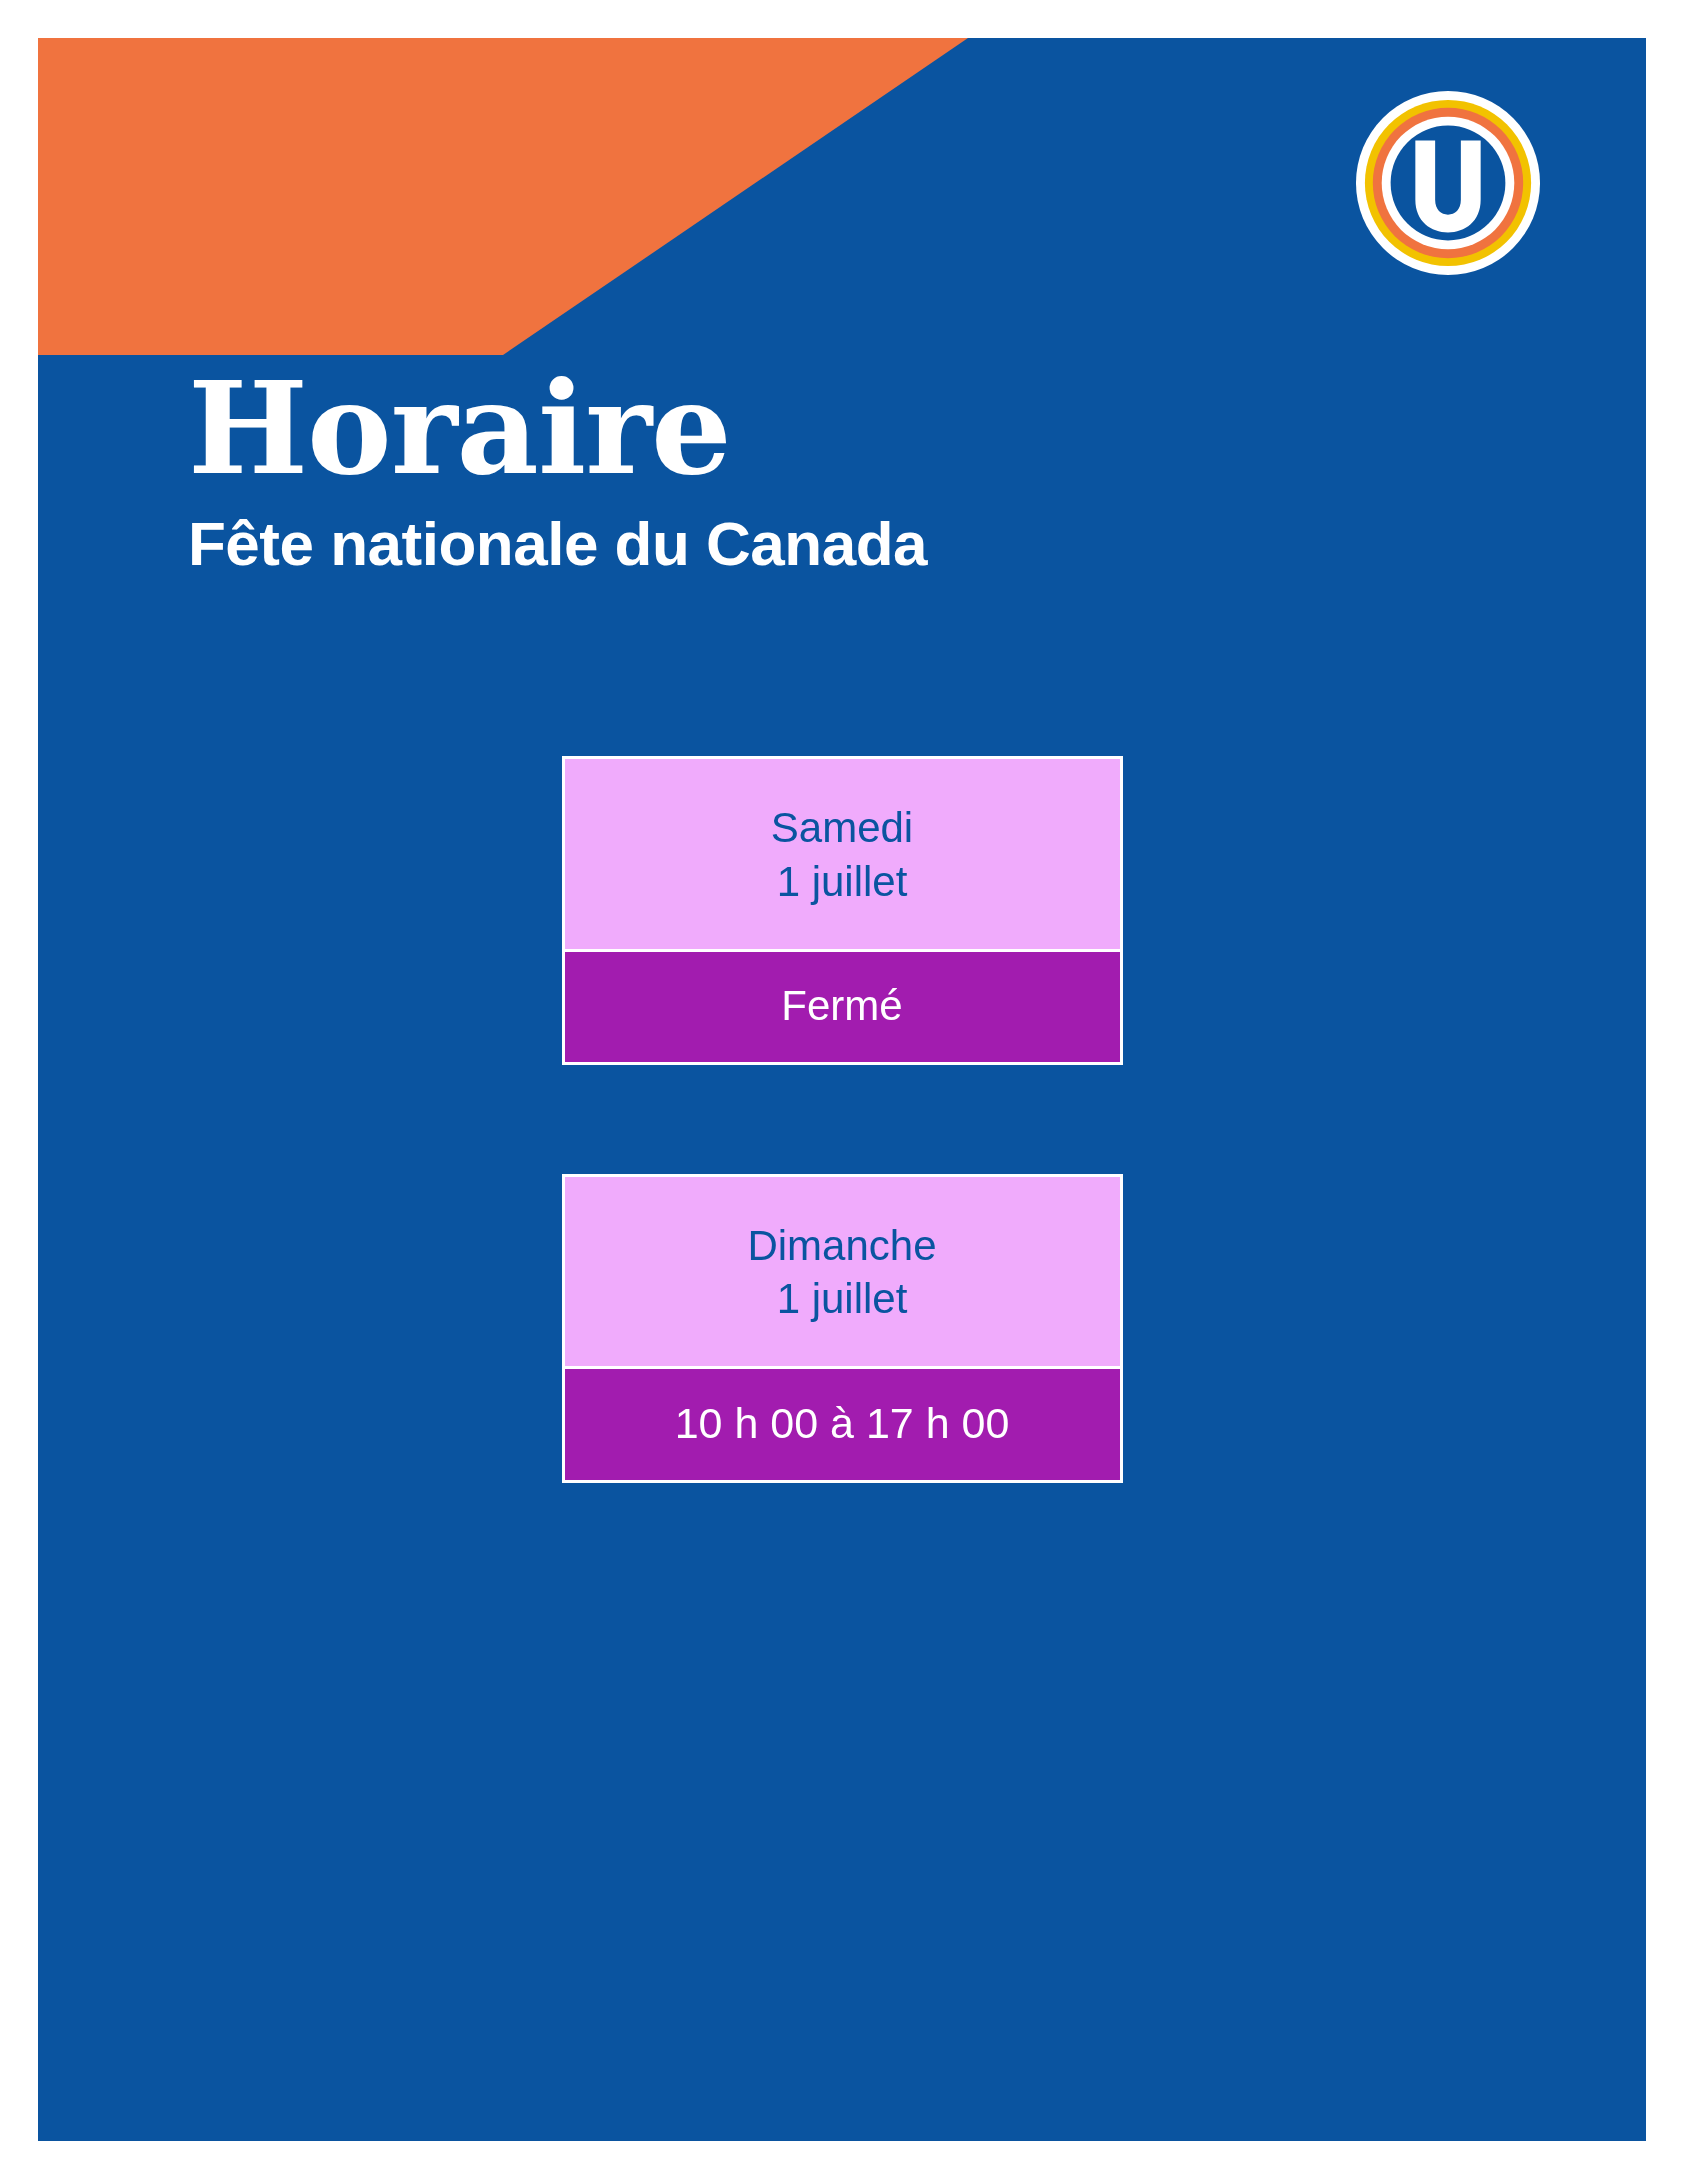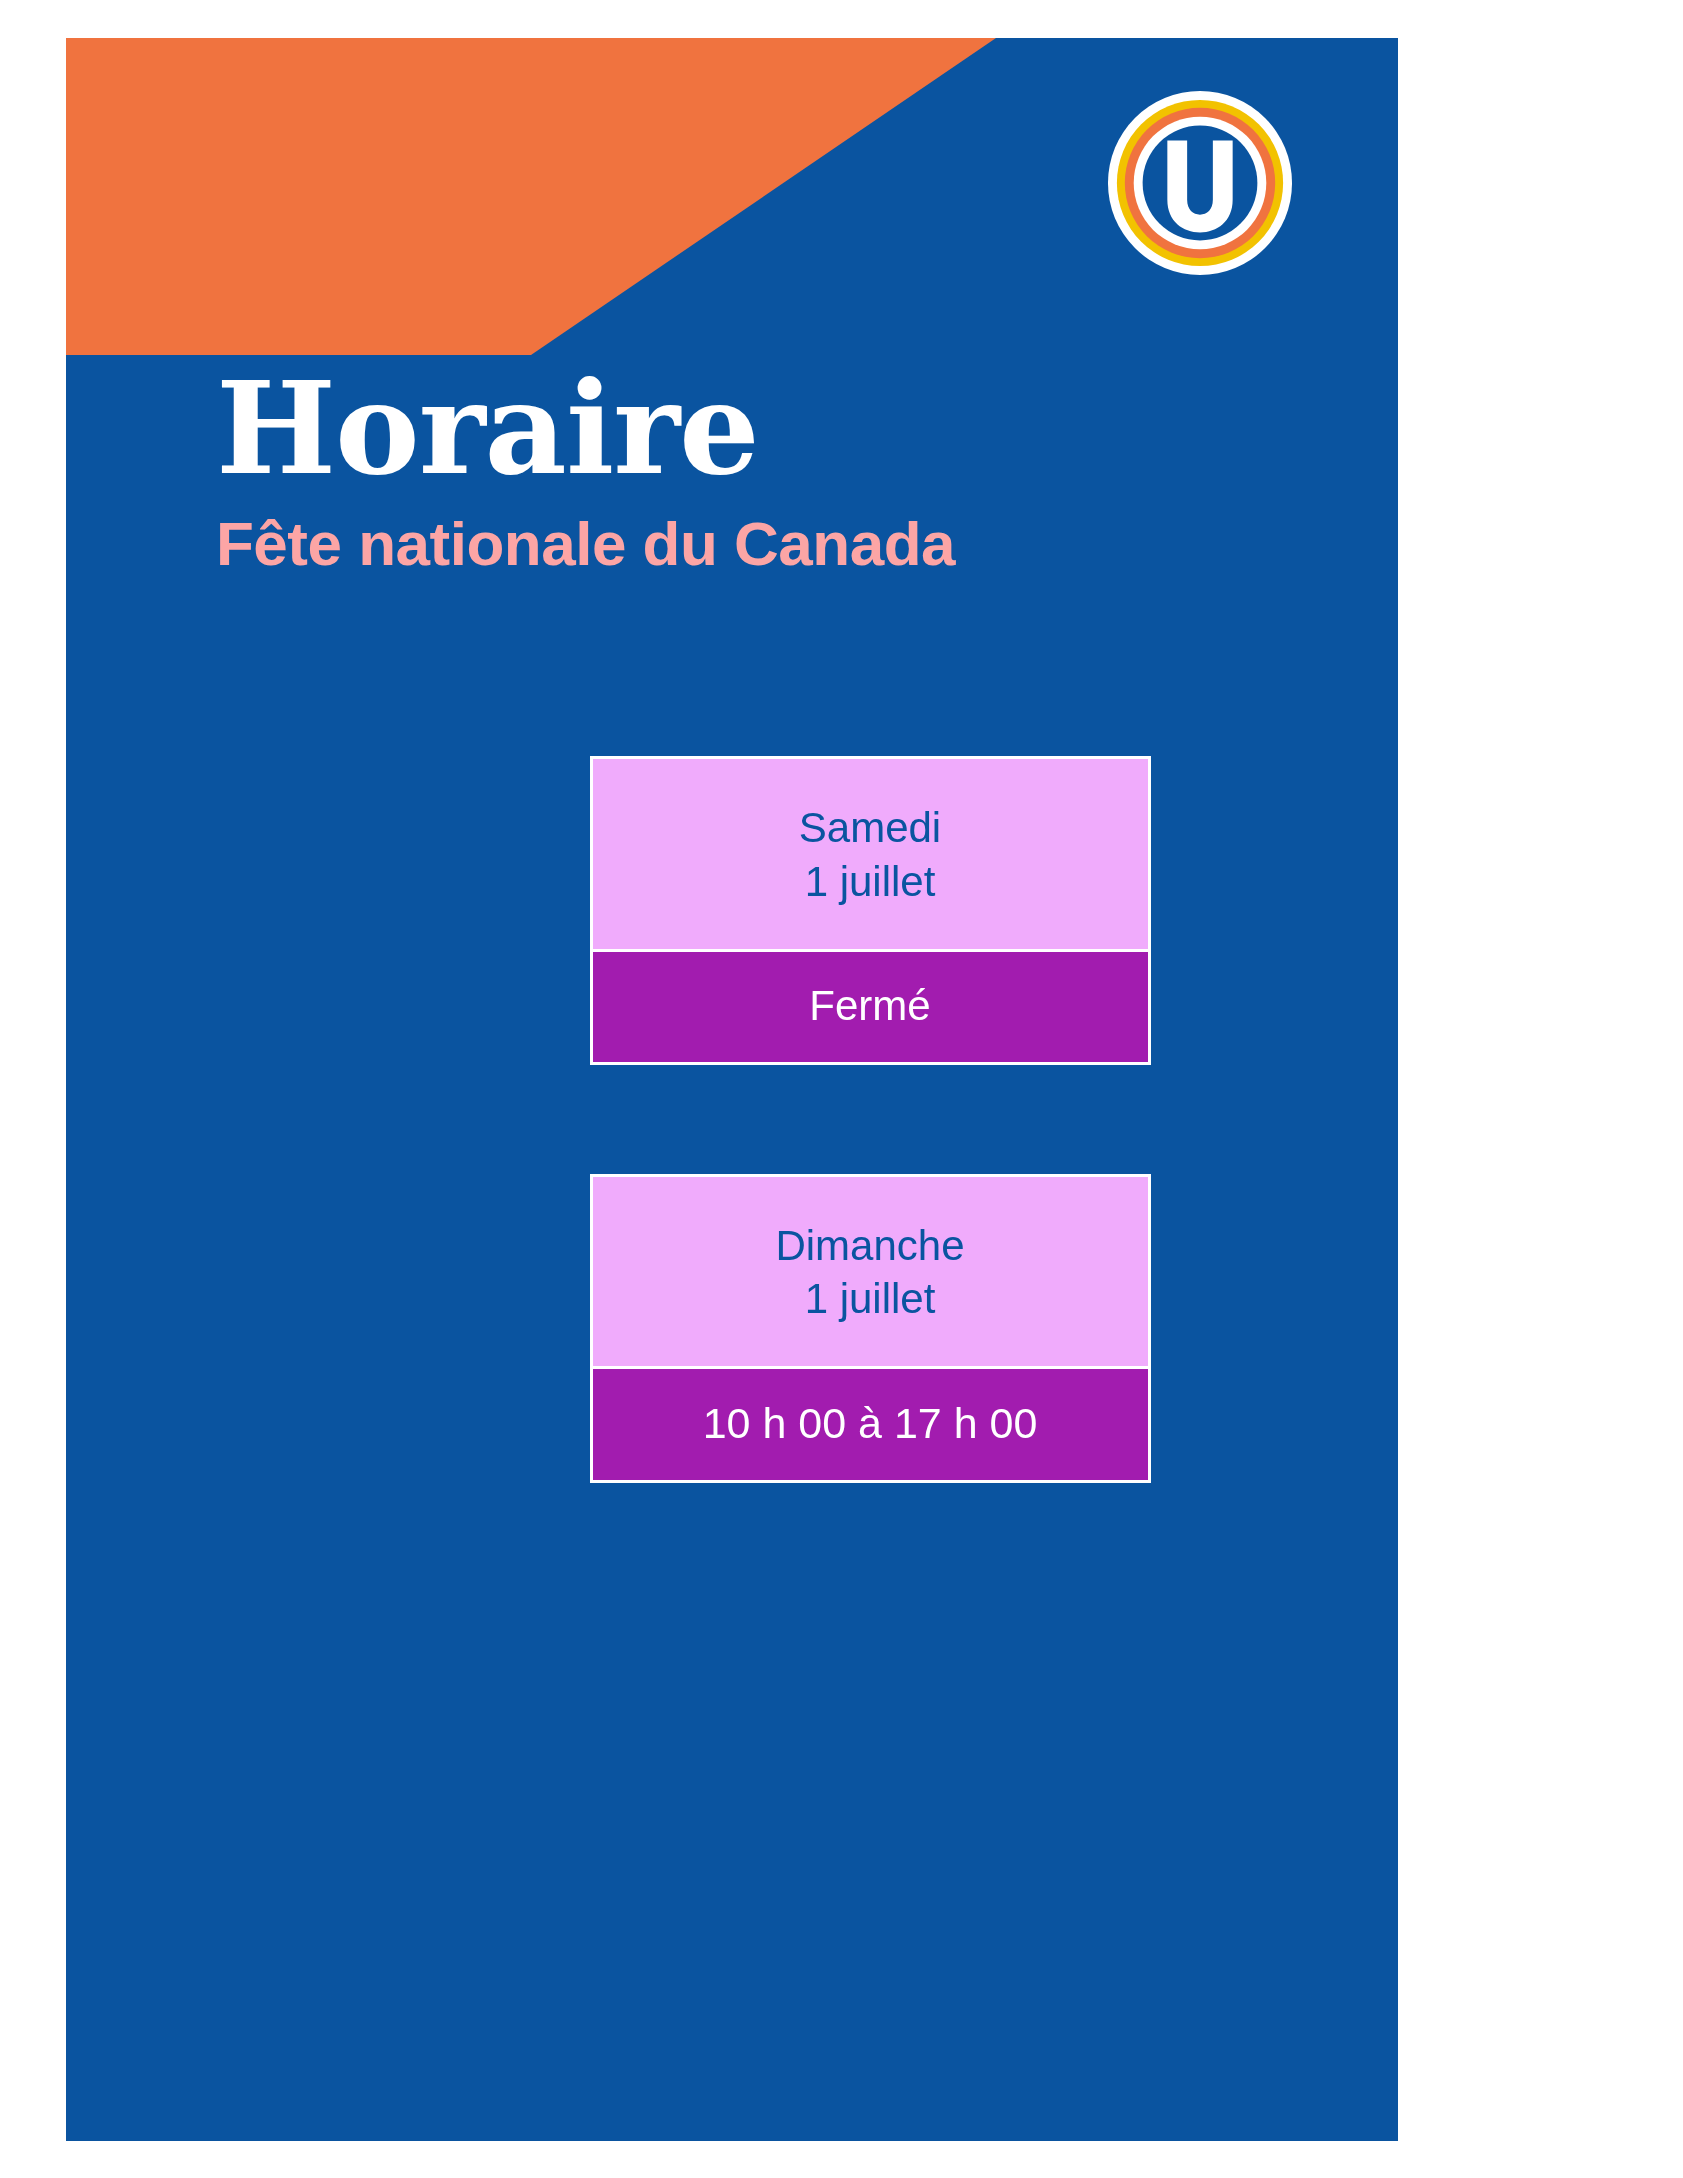--- a/index.html
+++ b/index.html
@@ -11,25 +11,24 @@
     width: 1683px;
     height: 2178px;
     font-family: "Liberation Sans", sans-serif;
     overflow: hidden;
   }
 
   .poster {
     position: absolute;
     left: 38px;
     top: 38px;
-    width: 1332px;
+    width: 1608px;
     height: 2103px;
     background: #0a54a0;
     overflow: hidden;
-    margin-left: 28px;
   }
 
   
   .corner-banner {
     position: absolute;
     left: 0;
     top: 0;
     width: 0;
     height: 0;
     border-left: 465px solid #f0733f;
@@ -61,21 +60,21 @@
     line-height: 1.0;
     color: #ffffff;
     letter-spacing: -1px;
     margin: 0;
   }
   .poster-subtitle {
     font-family: "Liberation Sans", sans-serif;
     font-weight: bold;
     font-size: 62px;
     line-height: 1.1;
-    color: #fca5a5;
+    color: #ffffff;
     margin: 18px 0 0 0;
     letter-spacing: -0.5px;
   }
 
   
   .cards {
     position: absolute;
     left: 0;
     top: 718px;
     width: 1608px;

